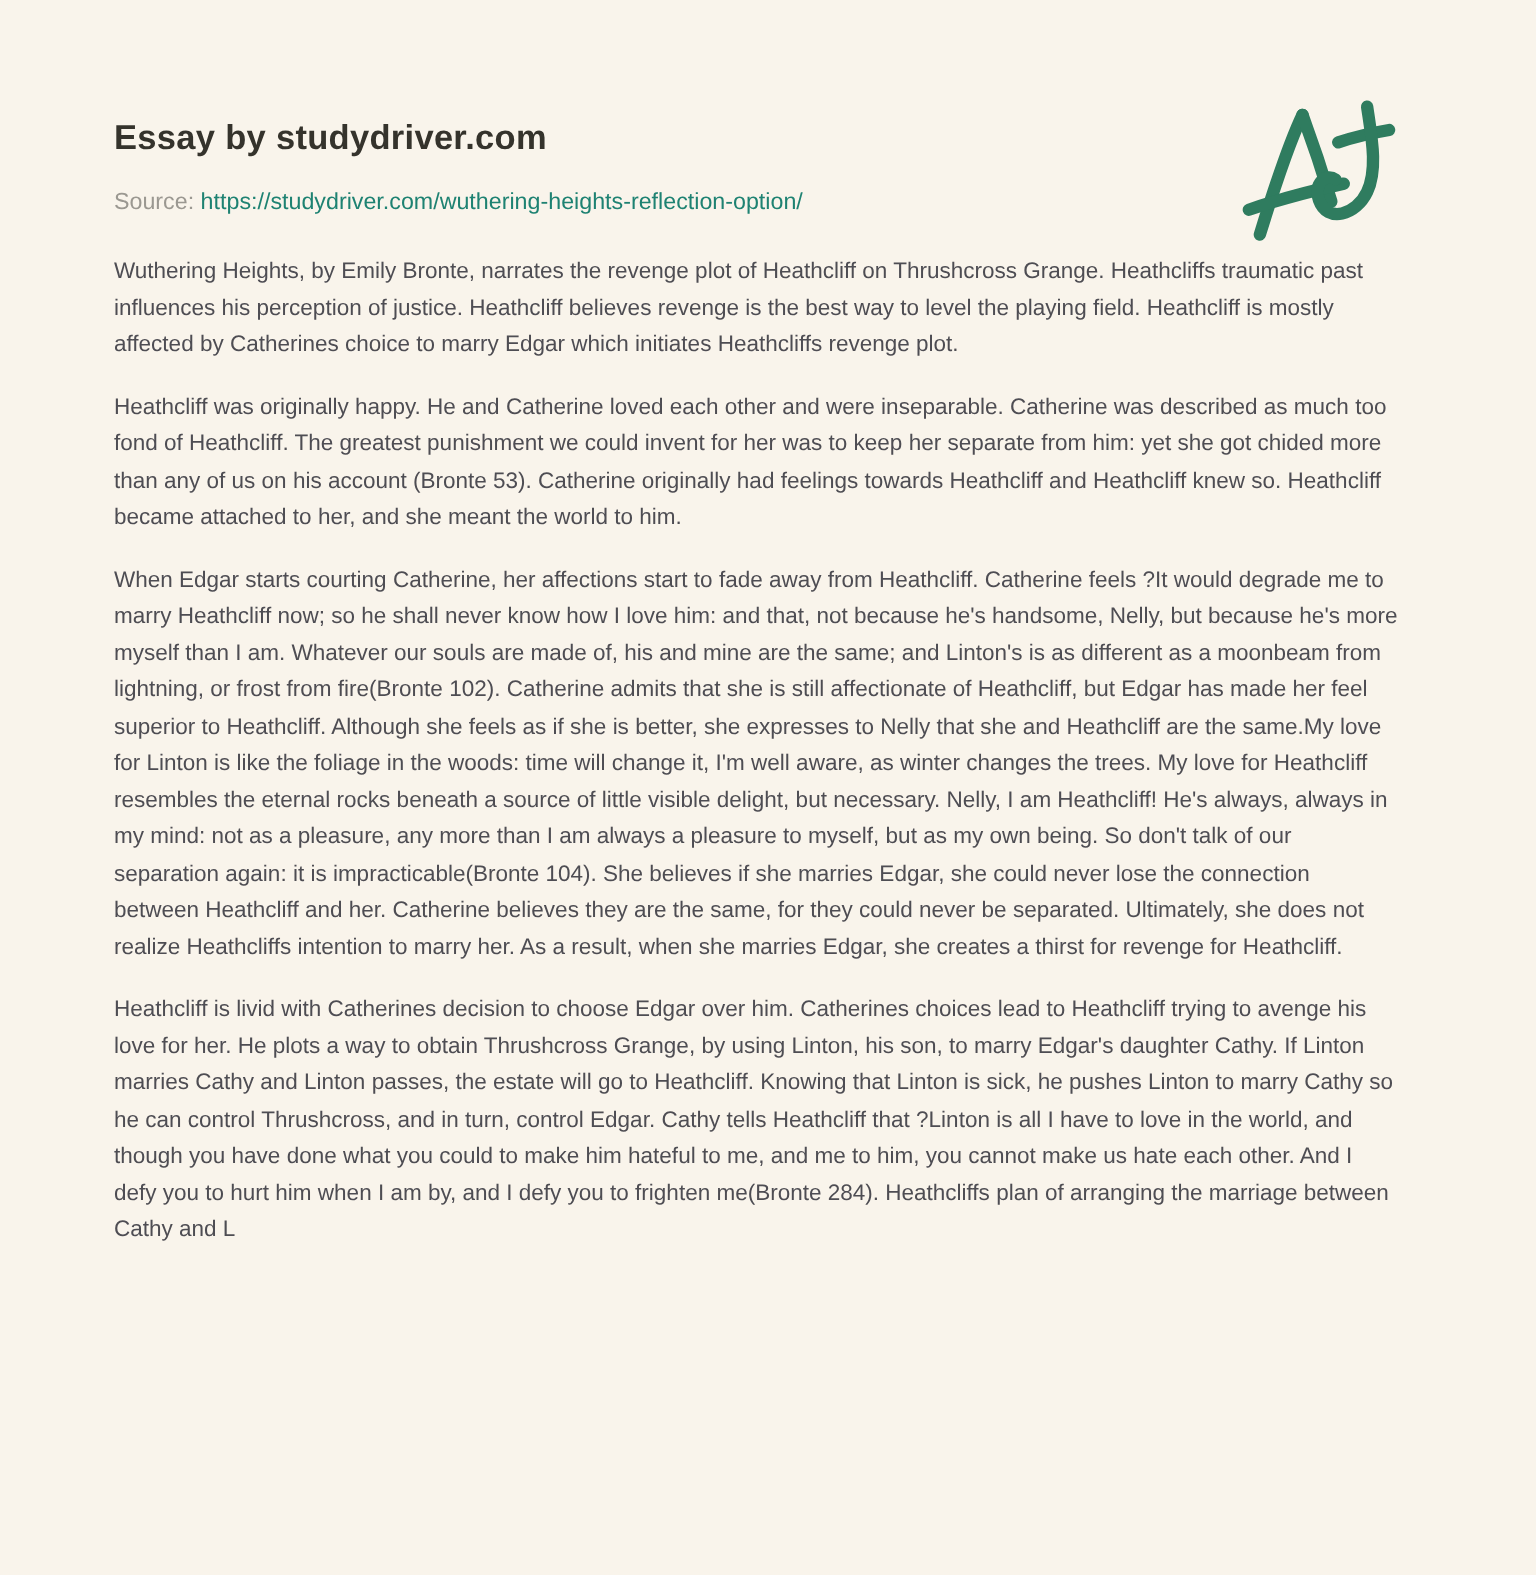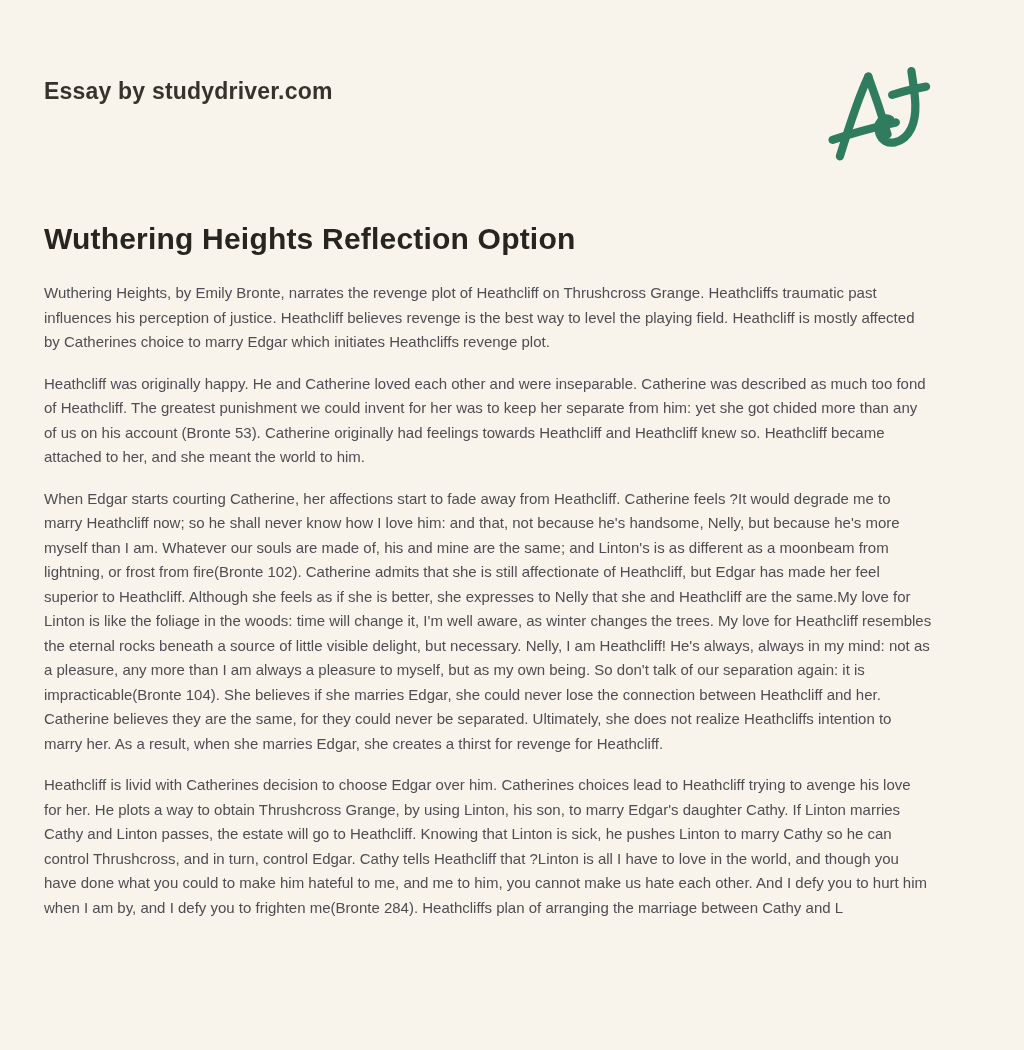--- a/index.html
+++ b/index.html
@@ -17,21 +17,21 @@
     width: 1024px;
     height: 1050px;
     overflow: hidden;
     background: var(--bg);
     font-family: "Liberation Sans", sans-serif;
   }
   .page {
     position: relative;
     width: 1024px;
     height: 906px;
-    padding: 78px 92px 0 44px;
+    padding: 78px 92px 0 76px;
   }
   .doc-heading {
     font-size: 23px;
     font-weight: 700;
     letter-spacing: 0.2px;
     color: var(--heading);
     margin: 0 0 21px 0;
   }
   .source-line {
     font-size: 15.5px;
@@ -65,37 +65,40 @@
     margin: 0 0 17px 0;
   }
 </style>
 </head>
 <body>
 
 <div class="page">
 
   <h2 class="doc-heading">Essay by studydriver.com</h2>
 
+  <p class="source-line">
+    <span>Source:</span>
+    <a href="#" class="source-link">https://studydriver.com/wuthering-heights-reflection-option/</a>
+  </p>
 
   <svg class="logo" viewBox="0 0 120 112" fill="none">
     <g stroke="currentColor" stroke-width="9" stroke-linecap="round" fill="none">
 
       <path d="M13 100 C 21 74, 33 36, 44 13"></path>
 
       <path d="M44 13 C 51 32, 59 56, 65 76"></path>
 
       <path d="M5 82 C 28 74, 52 68, 74 63"></path>
 
       <path d="M70 33 C 82 29, 95 26, 107 24"></path>
 
       <path d="M91 7 C 94 28, 99 52, 91 69 C 83 86, 62 92, 56 75 C 52 63, 61 55, 68 60"></path>
     </g>
   </svg>
 
-  <h1 class="essay-title">Wuthering Heights Reflection Option</h1>
 
   <div class="essay-body">
     <p>Wuthering Heights, by Emily Bronte, narrates the revenge plot of Heathcliff on Thrushcross Grange. Heathcliffs traumatic past influences his perception of justice. Heathcliff believes revenge is the best way to level the playing field. Heathcliff is mostly affected by Catherines choice to marry Edgar which initiates Heathcliffs revenge plot.</p>
     <p>Heathcliff was originally happy. He and Catherine loved each other and were inseparable. Catherine was described as much too fond of Heathcliff. The greatest punishment we could invent for her was to keep her separate from him: yet she got chided more than any of us on his account (Bronte 53). Catherine originally had feelings towards Heathcliff and Heathcliff knew so. Heathcliff became attached to her, and she meant the world to him.</p>
     <p>When Edgar starts courting Catherine, her affections start to fade away from Heathcliff. Catherine feels ?It would degrade me to marry Heathcliff now; so he shall never know how I love him: and that, not because he's handsome, Nelly, but because he's more myself than I am. Whatever our souls are made of, his and mine are the same; and Linton's is as different as a moonbeam from lightning, or frost from fire(Bronte 102). Catherine admits that she is still affectionate of Heathcliff, but Edgar has made her feel superior to Heathcliff. Although she feels as if she is better, she expresses to Nelly that she and Heathcliff are the same.My love for Linton is like the foliage in the woods: time will change it, I'm well aware, as winter changes the trees. My love for Heathcliff resembles the eternal rocks beneath a source of little visible delight, but necessary. Nelly, I am Heathcliff! He's always, always in my mind: not as a pleasure, any more than I am always a pleasure to myself, but as my own being. So don't talk of our separation again: it is impracticable(Bronte 104). She believes if she marries Edgar, she could never lose the connection between Heathcliff and her. Catherine believes they are the same, for they could never be separated. Ultimately, she does not realize Heathcliffs intention to marry her. As a result, when she marries Edgar, she creates a thirst for revenge for Heathcliff.</p>
     <p>Heathcliff is livid with Catherines decision to choose Edgar over him. Catherines choices lead to Heathcliff trying to avenge his love for her. He plots a way to obtain Thrushcross Grange, by using Linton, his son, to marry Edgar's daughter Cathy. If Linton marries Cathy and Linton passes, the estate will go to Heathcliff. Knowing that Linton is sick, he pushes Linton to marry Cathy so he can control Thrushcross, and in turn, control Edgar. Cathy tells Heathcliff that ?Linton is all I have to love in the world, and though you have done what you could to make him hateful to me, and me to him, you cannot make us hate each other. And I defy you to hurt him when I am by, and I defy you to frighten me(Bronte 284). Heathcliffs plan of arranging the marriage between Cathy and L</p>
   </div>
 
 </div>
 

